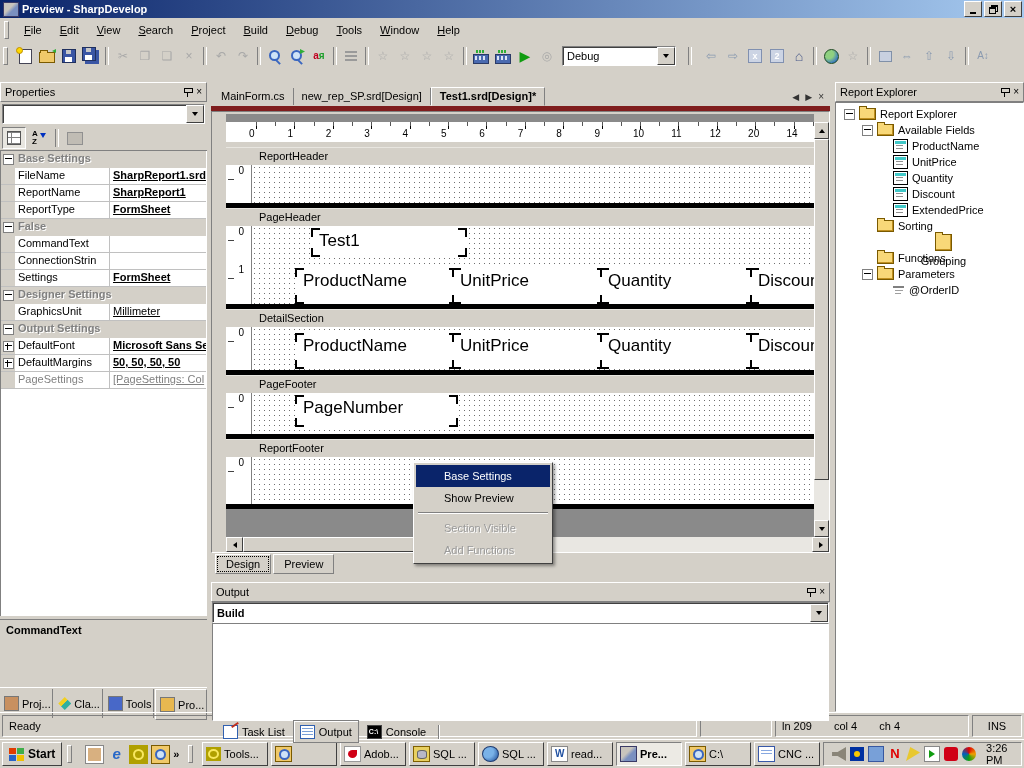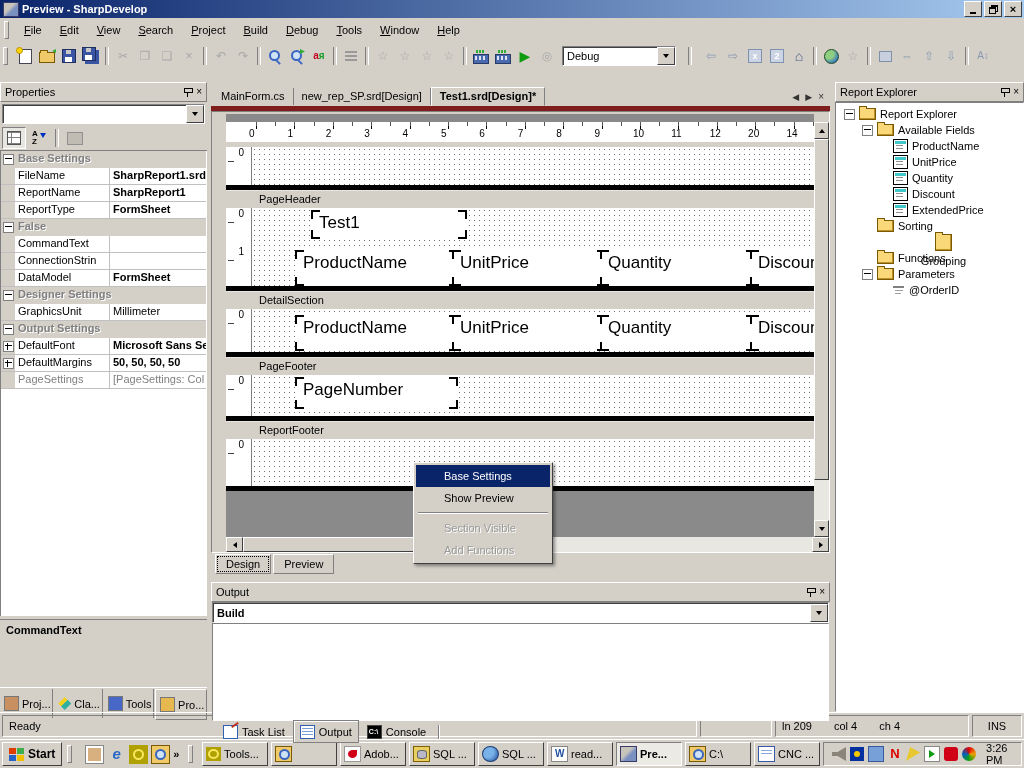--- a/index.html
+++ b/index.html
@@ -93,21 +93,21 @@
      linear-gradient(#808080,#808080) 3px 0/1px 12px;background-repeat:no-repeat;background-color:#fff;border:1px solid #555;}
   .ti-az{position:relative;width:14px;height:14px;font-weight:bold;}
   .ti-az::before{content:"A";position:absolute;left:0;top:-2px;font-size:8px;}
   .ti-az::after{content:"Z";position:absolute;left:0;bottom:-1px;font-size:8px;}
   .ti-az .azarr{position:absolute;right:0;top:2px;width:0;height:0;border:3px solid transparent;border-top:5px solid #0030c0;}
   .ti-ppage{width:14px;height:11px;background:#c0bcb4;border:1px solid #909090;}
   .prop-grid{flex:0 0 272px;background:#fff;border-left:1px solid #808080;border-right:1px solid #fff;overflow:hidden;}
   .pg-row{display:flex;height:16px;line-height:15px;border-bottom:1px solid #c0c0c0;background:#fff;white-space:nowrap;}
   .pg-gutter{width:14px;flex:0 0 14px;background:#d4d0c8;display:flex;align-items:center;justify-content:center;}
   .pg-label{width:88px;flex:0 0 88px;padding:0 3px;border-right:1px solid #c0c0c0;overflow:hidden;}
-  .pg-value{flex:1;padding:0 3px;overflow:hidden;}
+  .pg-value{flex:1;padding:0 3px;overflow:hidden;text-decoration:underline;}
   .pg-row.cat{background:#d4d0c8;border-bottom:1px solid #d4d0c8;}
   .pg-row.cat .pg-cat-label{color:#808080;font-weight:bold;padding:0 3px;text-shadow:1px 1px 0 #fff;}
   .b{font-weight:bold;}
   .dim{color:#808080;}
   .expander{width:9px;height:9px;flex:0 0 9px;border:1px solid #808080;background:#fff;position:relative;display:inline-block;}
   .expander::before{content:"";position:absolute;left:1px;right:1px;top:3px;height:1px;background:#000;}
   .expander.plus::after{content:"";position:absolute;top:1px;bottom:1px;left:3px;width:1px;background:#000;}
   .prop-filler{flex:1;background:#fff;border-left:1px solid #808080;}
   .prop-desc{flex:0 0 58px;border-top:3px solid #d4d0c8;box-shadow:inset 0 1px 0 #808080;padding:5px 6px;background:#d4d0c8;}
   .panel-tabs{height:23px;flex:0 0 23px;display:flex;align-items:flex-start;padding-top:1px;gap:1px;border-top:1px solid #fff;}
@@ -474,21 +474,21 @@
             <span class="pg-label">CommandText</span>
             <span class="pg-value"></span>
           </div>
         <div class="pg-row">
             <span class="pg-gutter"></span>
             <span class="pg-label">ConnectionStrin</span>
             <span class="pg-value"></span>
           </div>
         <div class="pg-row">
             <span class="pg-gutter"></span>
-            <span class="pg-label">DataModel</span>
+            <span class="pg-label">Settings</span>
             <span class="pg-value b">FormSheet</span>
           </div>
         <div class="pg-row cat">
             <span class="pg-gutter">
               <span class="expander"></span>
             </span>
             <span class="pg-cat-label">Designer Settings</span>
           </div>
         <div class="pg-row">
             <span class="pg-gutter"></span>
@@ -574,20 +574,21 @@
             <span class="ruler-num">8</span>
             <span class="ruler-num">9</span>
             <span class="ruler-num">10</span>
             <span class="ruler-num">11</span>
             <span class="ruler-num">12</span>
             <span class="ruler-num">20</span>
             <span class="ruler-num">14</span>
           </div>
         <div class="da-gap"></div>
 
+        <div class="sec-header"><span>ReportHeader</span></div>
         <div class="sec-body" style="height:38px;flex:0 0 38px;">
           <div class="vruler">
               <span class="vnum">0</span>
             </div>
           <div class="sec-content"></div>
         </div>
         <div class="black-bar"></div>
 
         <div class="sec-header"><span>PageHeader</span></div>
         <div class="sec-body" style="height:78px;flex:0 0 78px;">

